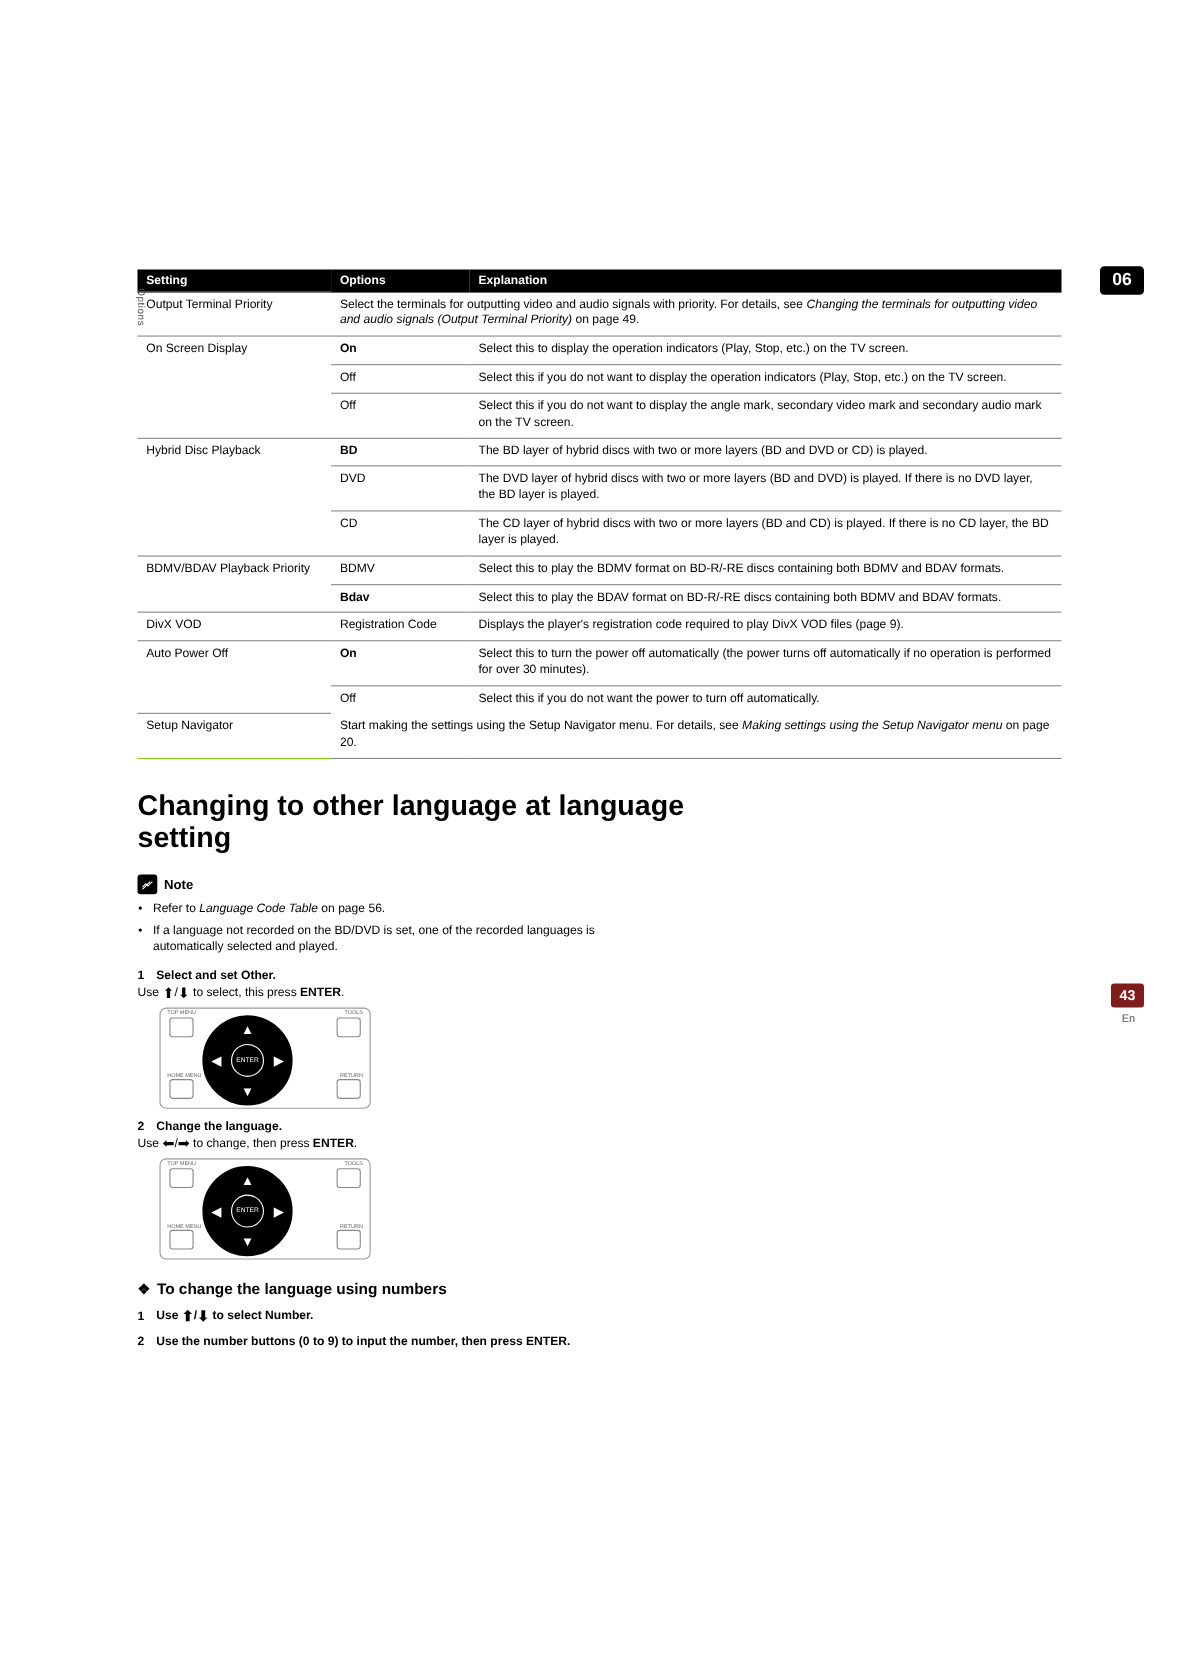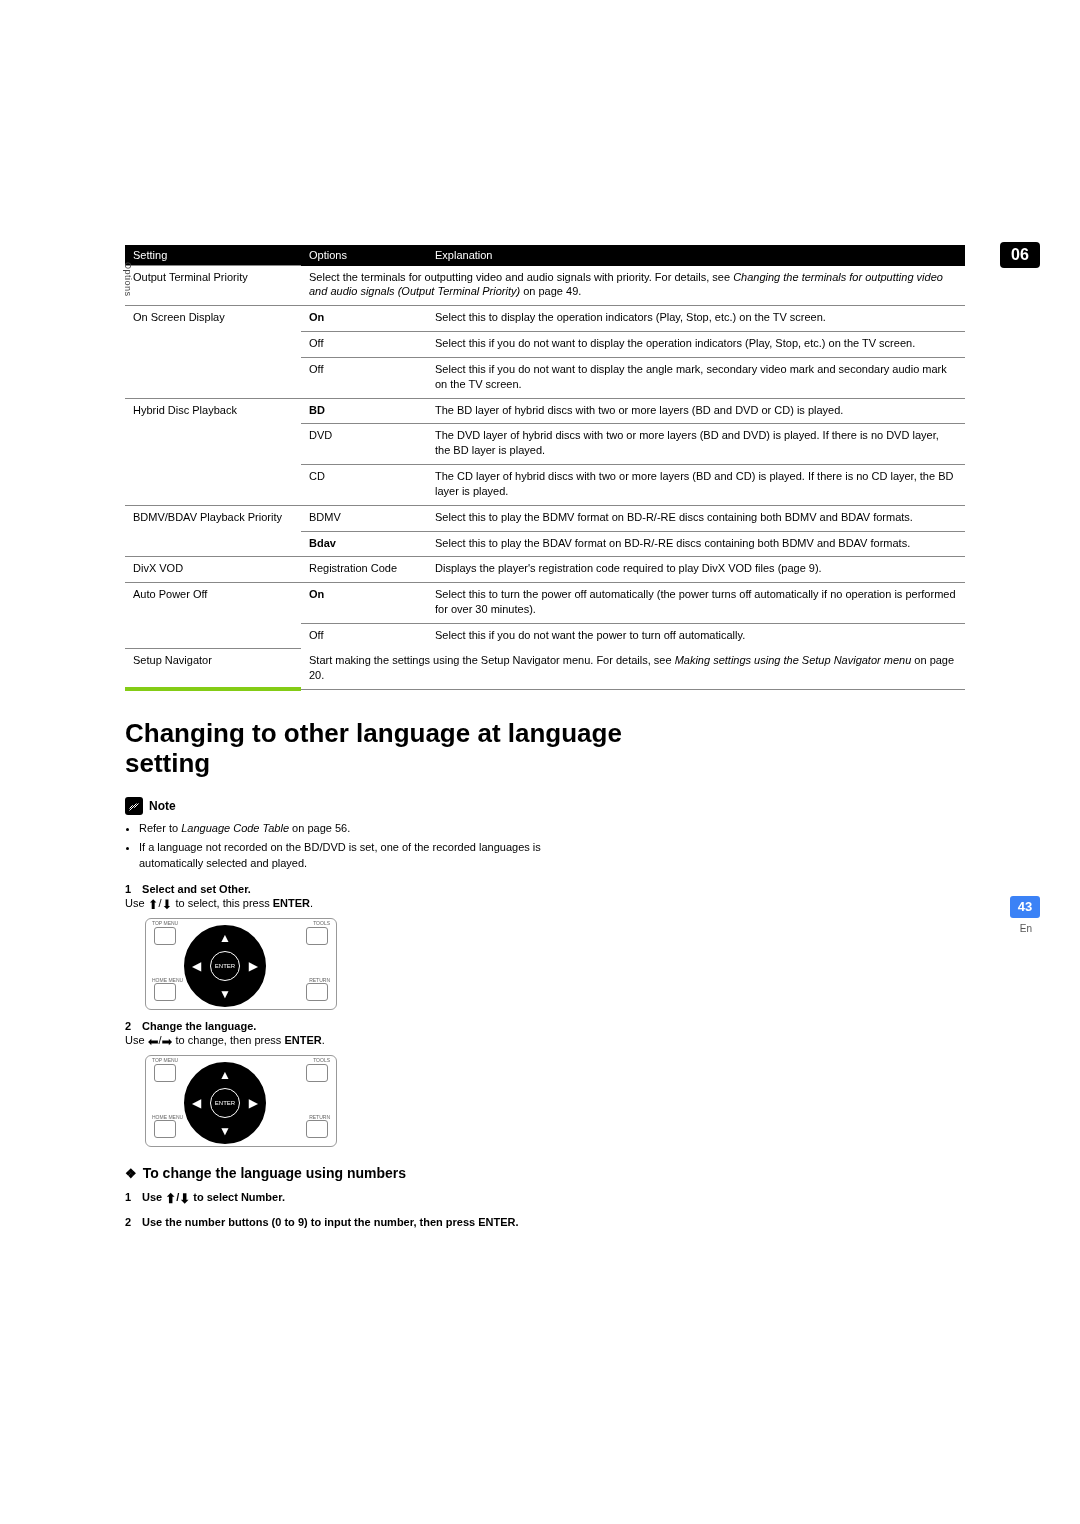--- a/index.html
+++ b/index.html
@@ -41,21 +41,21 @@
   table.settings {
     width: 100%;
     border-collapse: collapse;
     font-size: 11px;
   }
   table.settings th {
     background: #000;
     color: #fff;
     text-align: left;
     padding: 4px 8px;
-    font-weight: normal;
+    font-weight: bold;
     font-size: 11px;
   }
   table.settings td {
     padding: 4px 8px 6px 8px;
     vertical-align: top;
     border-top: 1px solid #888;
     line-height: 1.35;
   }
   table.settings td.no-top { border-top: none; }
   table.settings td.setting-col { width: 160px; }
@@ -148,21 +148,21 @@
     font-weight: bold;
     margin: 18px 0 8px 0;
   }
   h3.subhead .diamond { margin-right:6px; font-size:13px; }
   .arrow-glyph { font-size: 13px; vertical-align: middle; }
   .page-num {
     position:absolute;
     right: 40px;
     bottom: 392px;
     width: 30px; height:22px;
-    background:#3b82f6; color:#fff;
+    background:#7f1d1d; color:#fff;
     font-weight:bold; font-size:13px;
     text-align:center; line-height:22px;
     border-radius:3px;
   }
   .page-lang {
     position:absolute;
     right: 48px;
     bottom: 376px;
     font-size:10px; color:#555;
   }
@@ -239,21 +239,21 @@
         <td class="setting-col">Auto Power Off</td>
         <td class="option-col bold">On</td>
         <td>Select this to turn the power off automatically (the power turns off automatically if no operation is performed for over 30 minutes).</td>
       </tr>
       <tr>
         <td class="setting-col no-top"></td>
         <td class="option-col">Off</td>
         <td>Select this if you do not want the power to turn off automatically.</td>
       </tr>
       <tr>
-        <td class="setting-col" style="border-bottom:4px solid #84cc16">Setup Navigator</td>
+        <td class="setting-col" style="border-bottom:1px solid #84cc16">Setup Navigator</td>
         <td class="option-col no-top" colspan="2" style="border-bottom:1px solid #888">
           <span>Start making the settings using the Setup Navigator menu. For details, see </span><span class="italic">Making settings using the Setup Navigator menu</span><span> on page 20.</span>
         </td>
       </tr>
     </tbody>
   </table>
 
   <h1 class="section-title">Changing to other language at language setting</h1>
 
   <div class="note-header">

